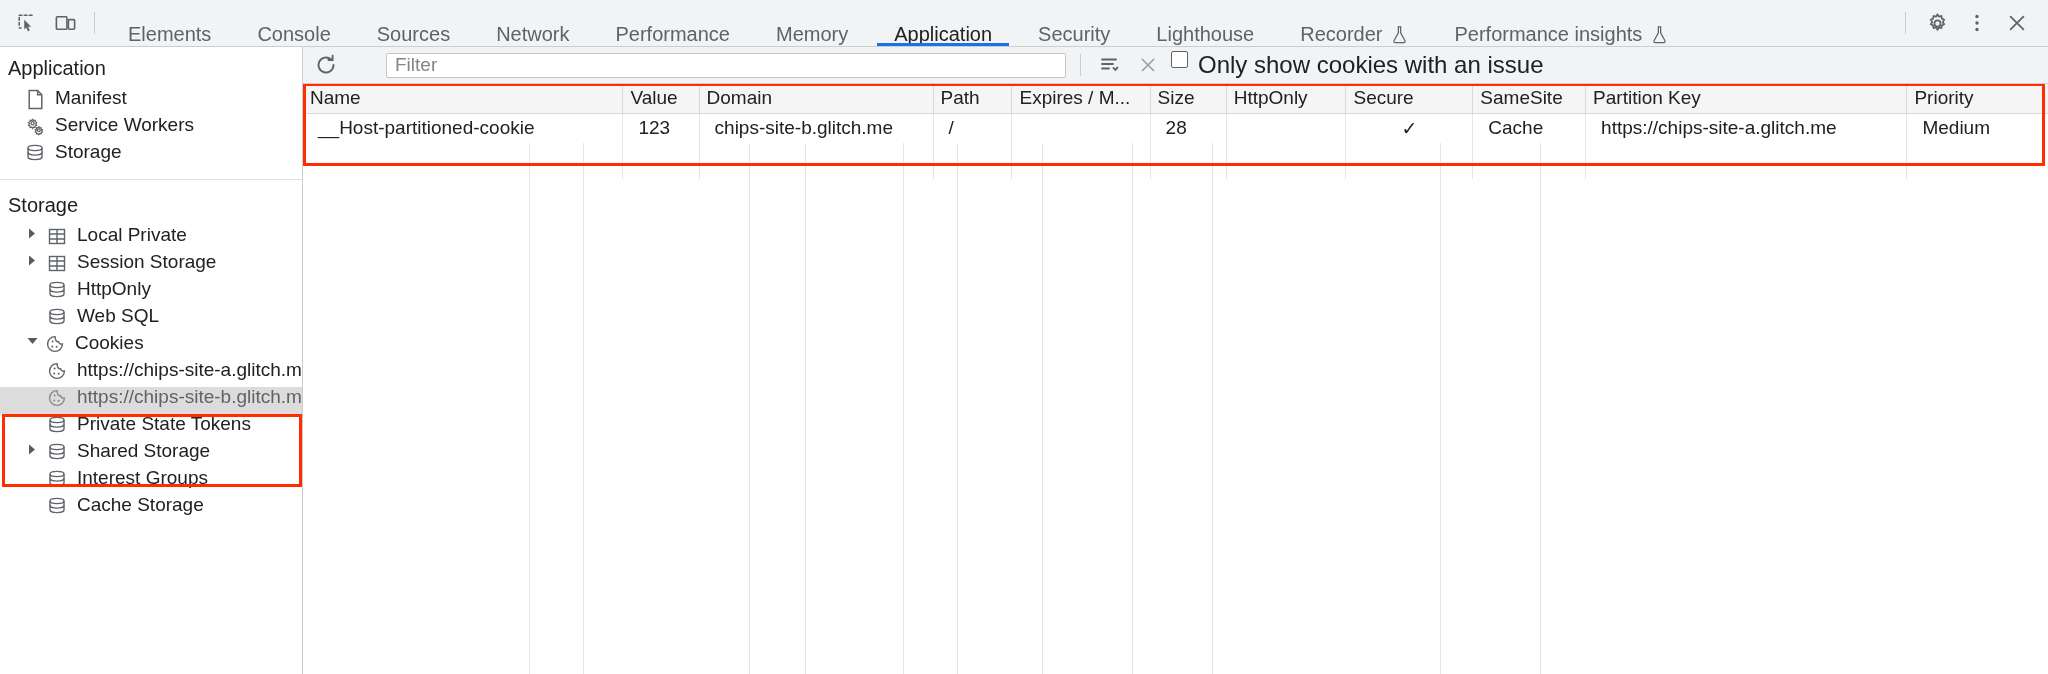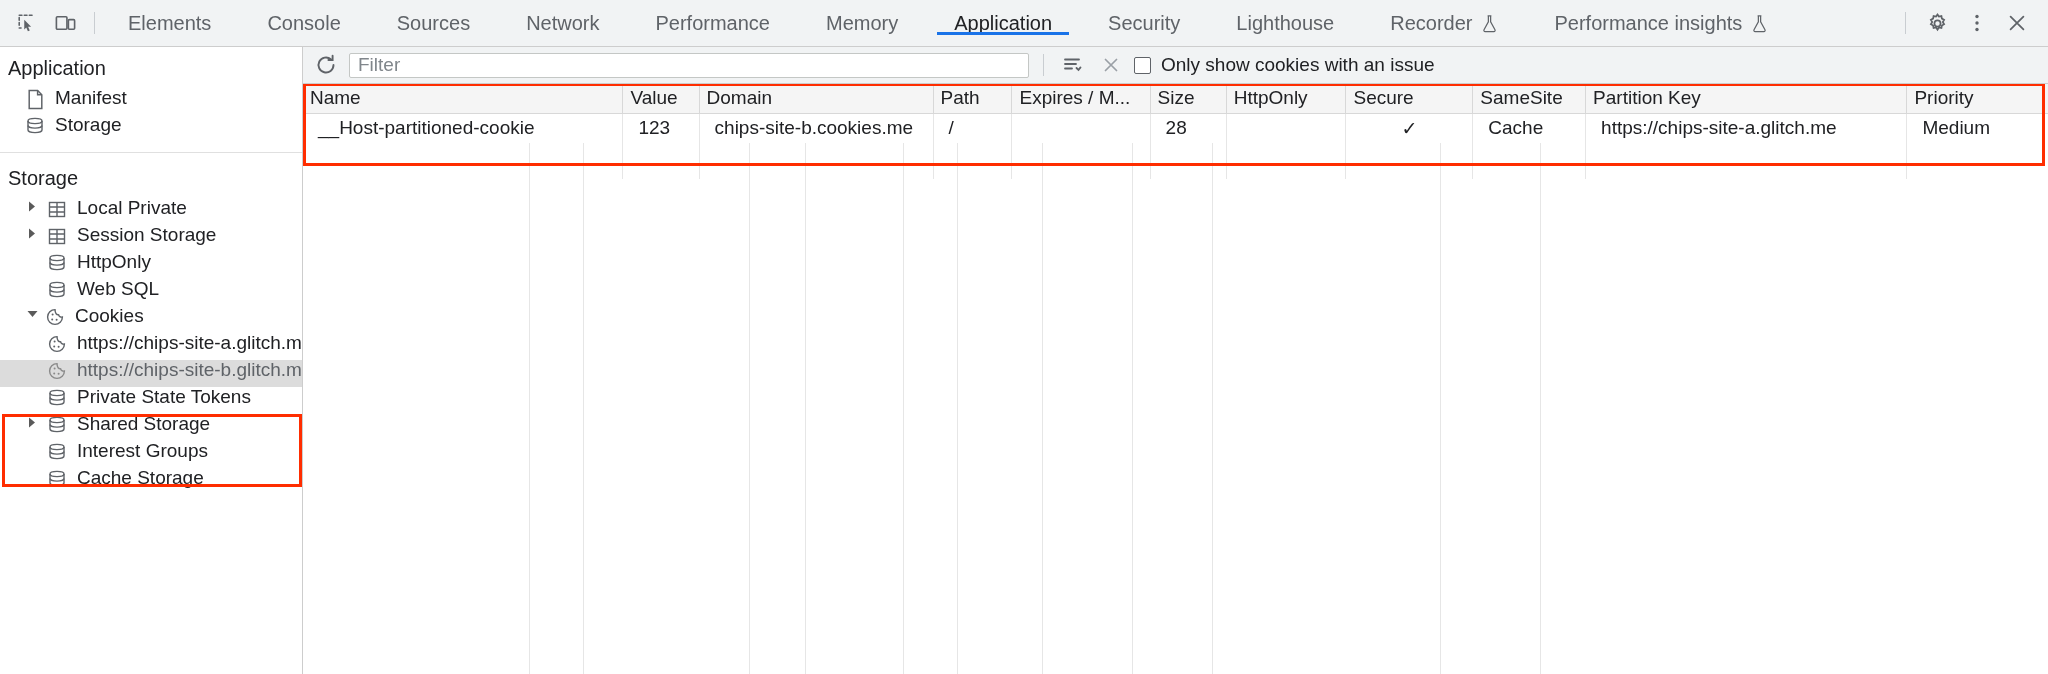--- a/index.html
+++ b/index.html
@@ -28,21 +28,21 @@
   .tb-left { display: flex; align-items: center; padding-left: 8px; }
   .tb-iconbtn {
     width: 38px; height: 38px;
     display: flex; align-items: center; justify-content: center;
     color: #5f6368;
   }
   .tb-sep {
     width: 1px; height: 22px; background: #c9cdd1;
     align-self: center; margin: 0 10px;
   }
-  .tabs { display: flex; align-items: center; flex: 1; gap: 10px; }
+  .tabs { display: flex; align-items: flex-end; flex: 1; }
   .tab {
     display: flex; align-items: center; gap: 9px;
     padding: 0 23px;
     font-size: 20px; color: #5f6368;
     position: relative;
     white-space: nowrap;
   }
   .tab.active { color: #202124; }
   .tab.active::after {
     content: ""; position: absolute;
@@ -116,26 +116,27 @@
   .fb-input {
     flex: 0 1 680px;
     height: 25px;
     background: #ffffff;
     border: 1px solid #c4c7c5;
     border-radius: 2px;
     padding: 0 8px;
     font-size: 19px; color: #0f766e;
     font-family: "Liberation Sans", sans-serif;
     outline: none;
+    margin-left: 37px;
   }
   .fb-input::placeholder { color: #80868b; }
   .fb-vsep { width: 1px; height: 22px; background: #c9cdd1; margin: 0 6px; }
   .fb-check {
-    display: flex; align-items: center; gap: 10px;
-    font-size: 19px; color: #202124; white-space: nowrap;
+    display: flex; gap: 10px;
+    font-size: 24px; color: #202124; white-space: nowrap;
   }
   .fb-box {
     width: 17px; height: 17px;
     border: 1.6px solid #5f6368;
     border-radius: 2px; background: #fff;
   }
 
   
   .tablewrap { flex: 1; position: relative; overflow: hidden; background: #fff; }
   table.cookies {
@@ -275,20 +276,31 @@
       <div class="sb-item indent-1">
         <span class="sb-ic">
           <svg width="19" height="21" viewBox="0 0 18 20" fill="none" stroke="#5f6368" stroke-width="1.4">
             <path d="M3 1.5h8l4 4v13H3z"></path>
               <path d="M11 1.5v4h4"></path>
           </svg>
         </span>
         <span class="sb-label">Manifest</span>
       </div>
 
+      <div class="sb-item indent-1">
+        <span class="sb-ic">
+          <svg width="21" height="21" viewBox="0 0 22 22" fill="none" stroke="#5f6368" stroke-width="1.3">
+            <circle cx="8" cy="7.5" r="1.7"></circle>
+            <path d="M8 3.4l.9 1.3 1.6-.3.3 1.6 1.4.8-.9 1.4.9 1.4-1.4.8-.3 1.6-1.6-.3L8 13l-.9-1.3-1.6.3-.3-1.6-1.4-.8.9-1.4-.9-1.4 1.4-.8.3-1.6 1.6.3z"></path>
+            <circle cx="14.5" cy="15" r="1.5"></circle>
+            <path d="M14.5 11.3l.8 1.1 1.4-.2.3 1.4 1.2.7-.8 1.2.8 1.2-1.2.7-.3 1.4-1.4-.2-.8 1.1-.8-1.1-1.4.2-.3-1.4-1.2-.7.8-1.2-.8-1.2 1.2-.7.3-1.4 1.4.2z"></path>
+          </svg>
+        </span>
+        <span class="sb-label">Service Workers</span>
+      </div>
 
       <div class="sb-item indent-1">
         <span class="sb-ic">
           <svg width="20" height="20" viewBox="0 0 20 20" fill="none" stroke="#5f6368" stroke-width="1.4">
             <ellipse cx="10" cy="5" rx="7" ry="2.6"></ellipse>
             <path d="M3 5v4.5c0 1.4 3.1 2.6 7 2.6s7-1.2 7-2.6V5"></path>
             <path d="M3 9.5V14c0 1.4 3.1 2.6 7 2.6s7-1.2 7-2.6V9.5"></path>
           </svg>
         </span>
         <span class="sb-label">Storage</span>
@@ -517,21 +529,21 @@
               <th>Secure</th>
               <th>SameSite</th>
               <th>Partition Key</th>
               <th style="border-right:none">Priority</th>
             </tr>
           </thead>
           <tbody>
             <tr>
               <td>__Host-partitioned-cookie</td>
               <td>123</td>
-              <td>chips-site-b.cookies.me</td>
+              <td>chips-site-b.glitch.me</td>
               <td>/</td>
               <td></td>
               <td>28</td>
               <td></td>
               <td class="ctr">✓</td>
               <td>Cache</td>
               <td>https://chips-site-a.glitch.me</td>
               <td style="border-right:none">Medium</td>
             </tr>
             <tr class="filler">

